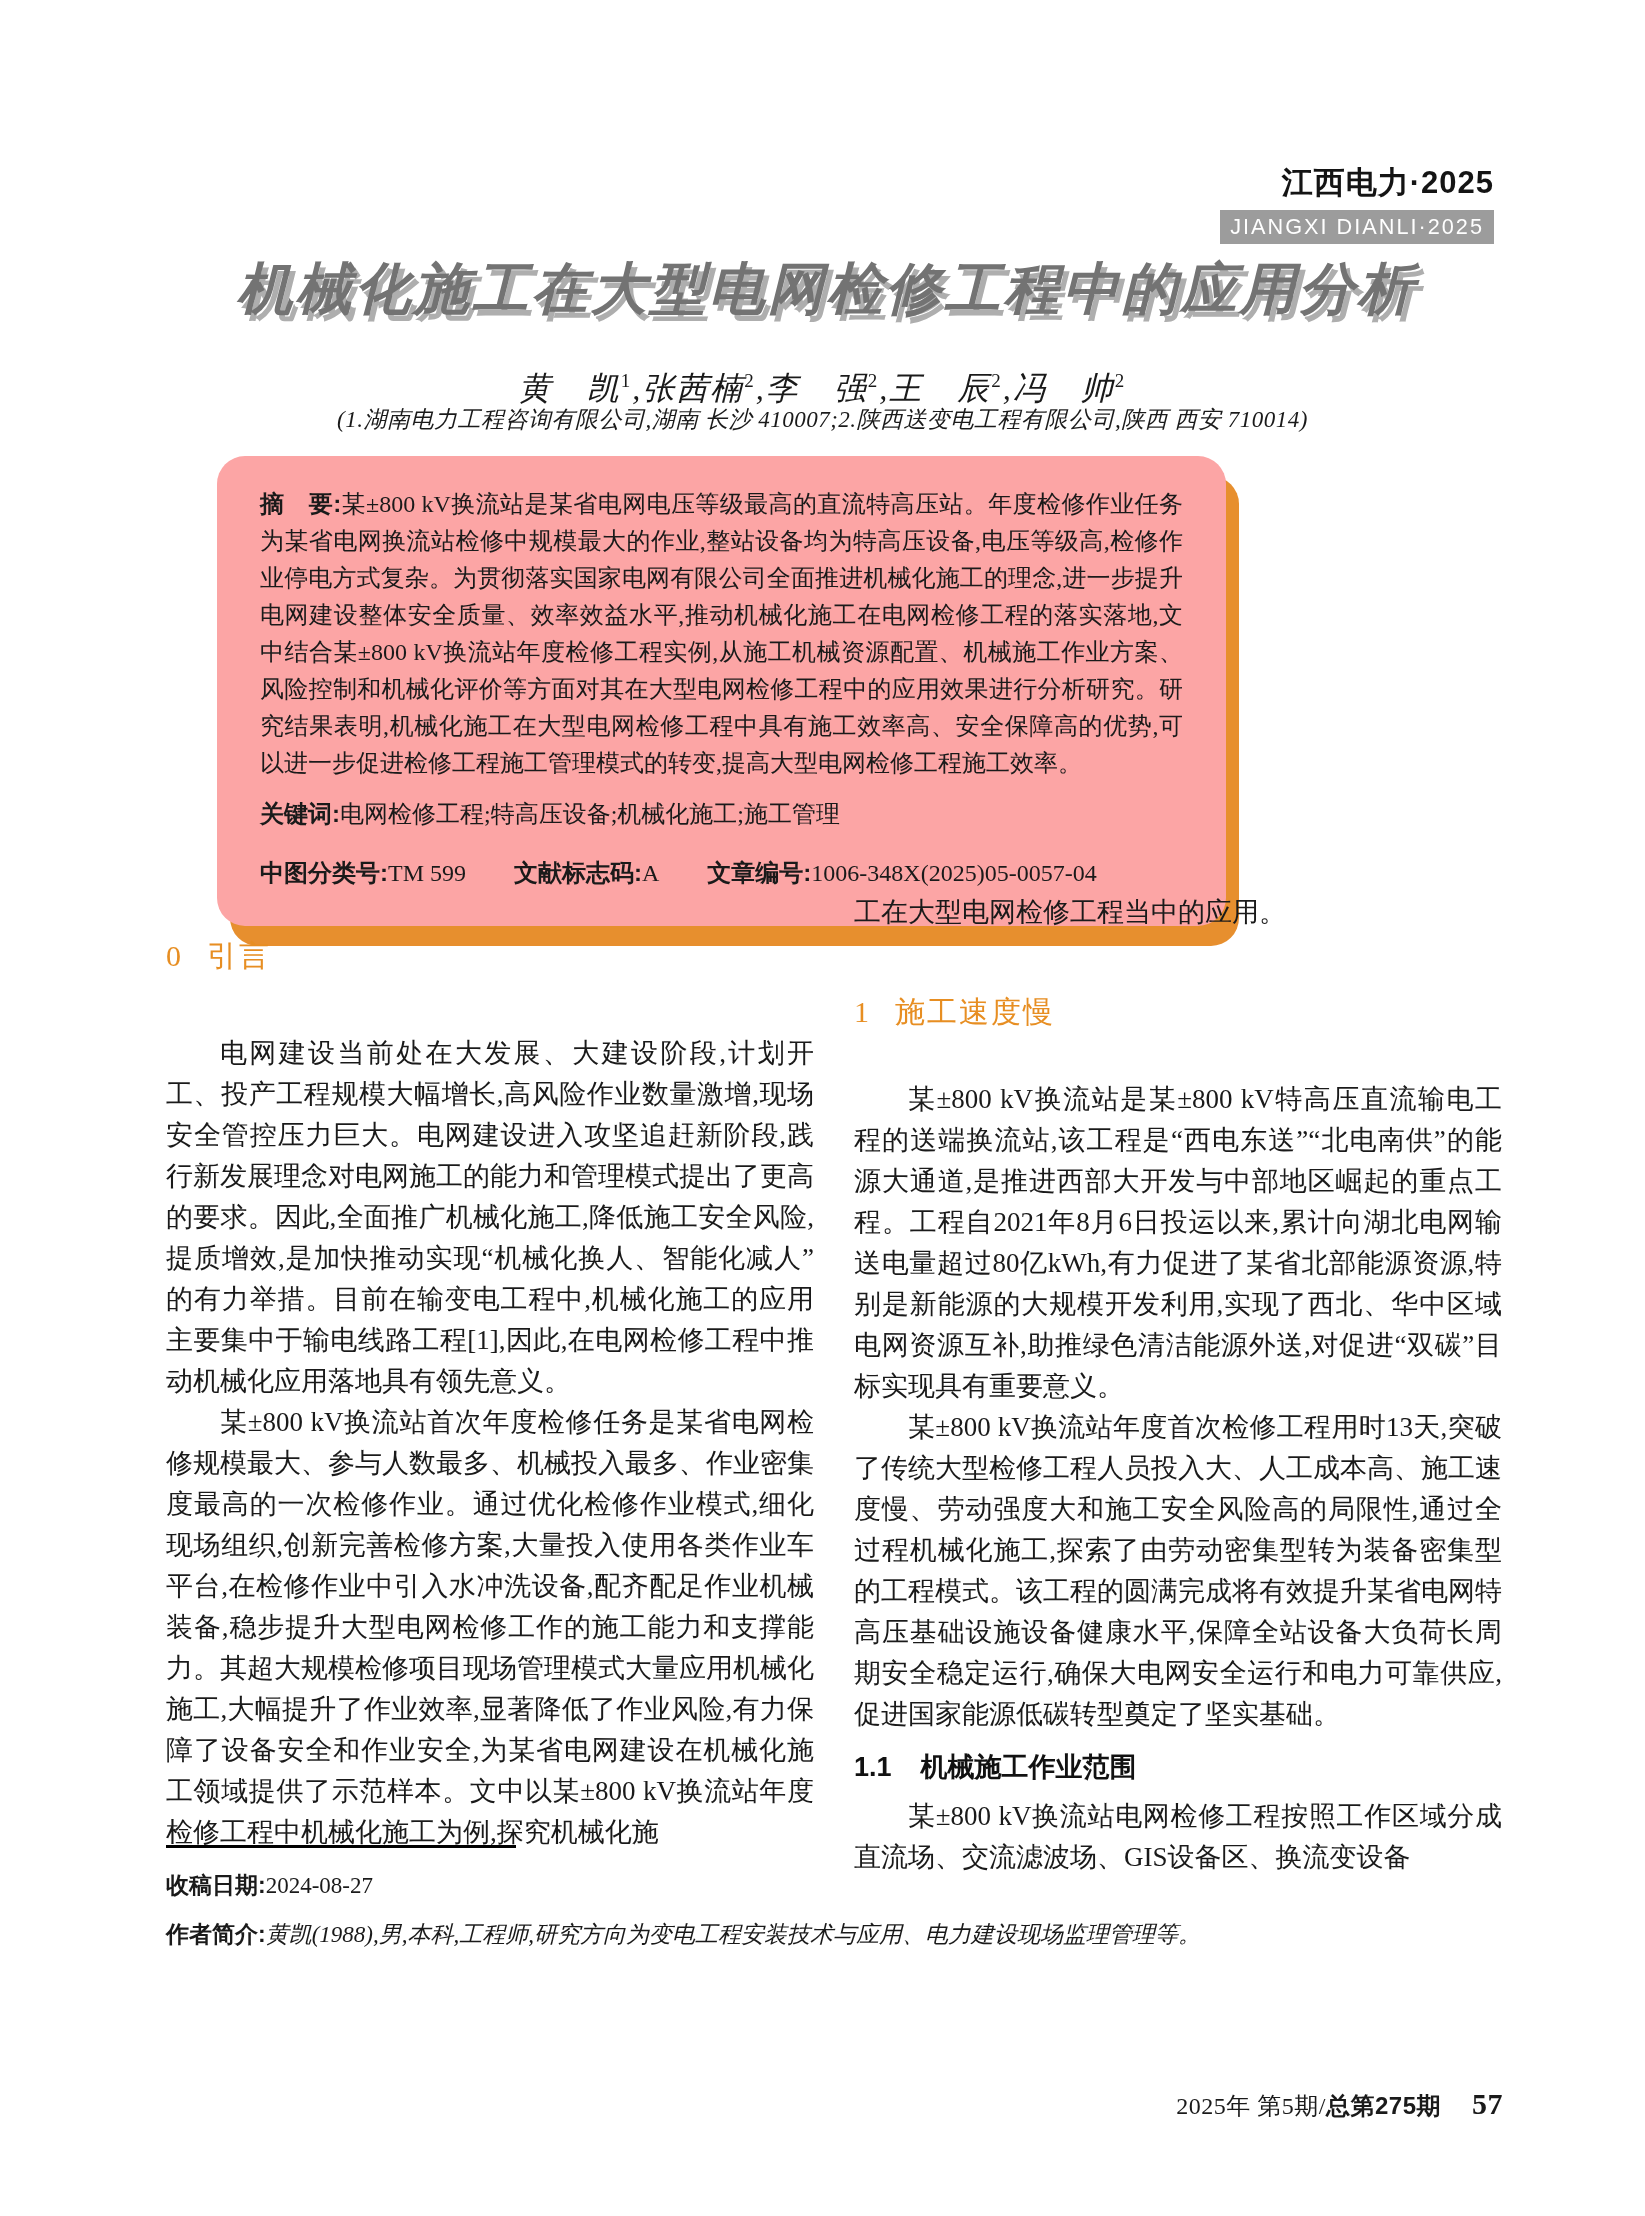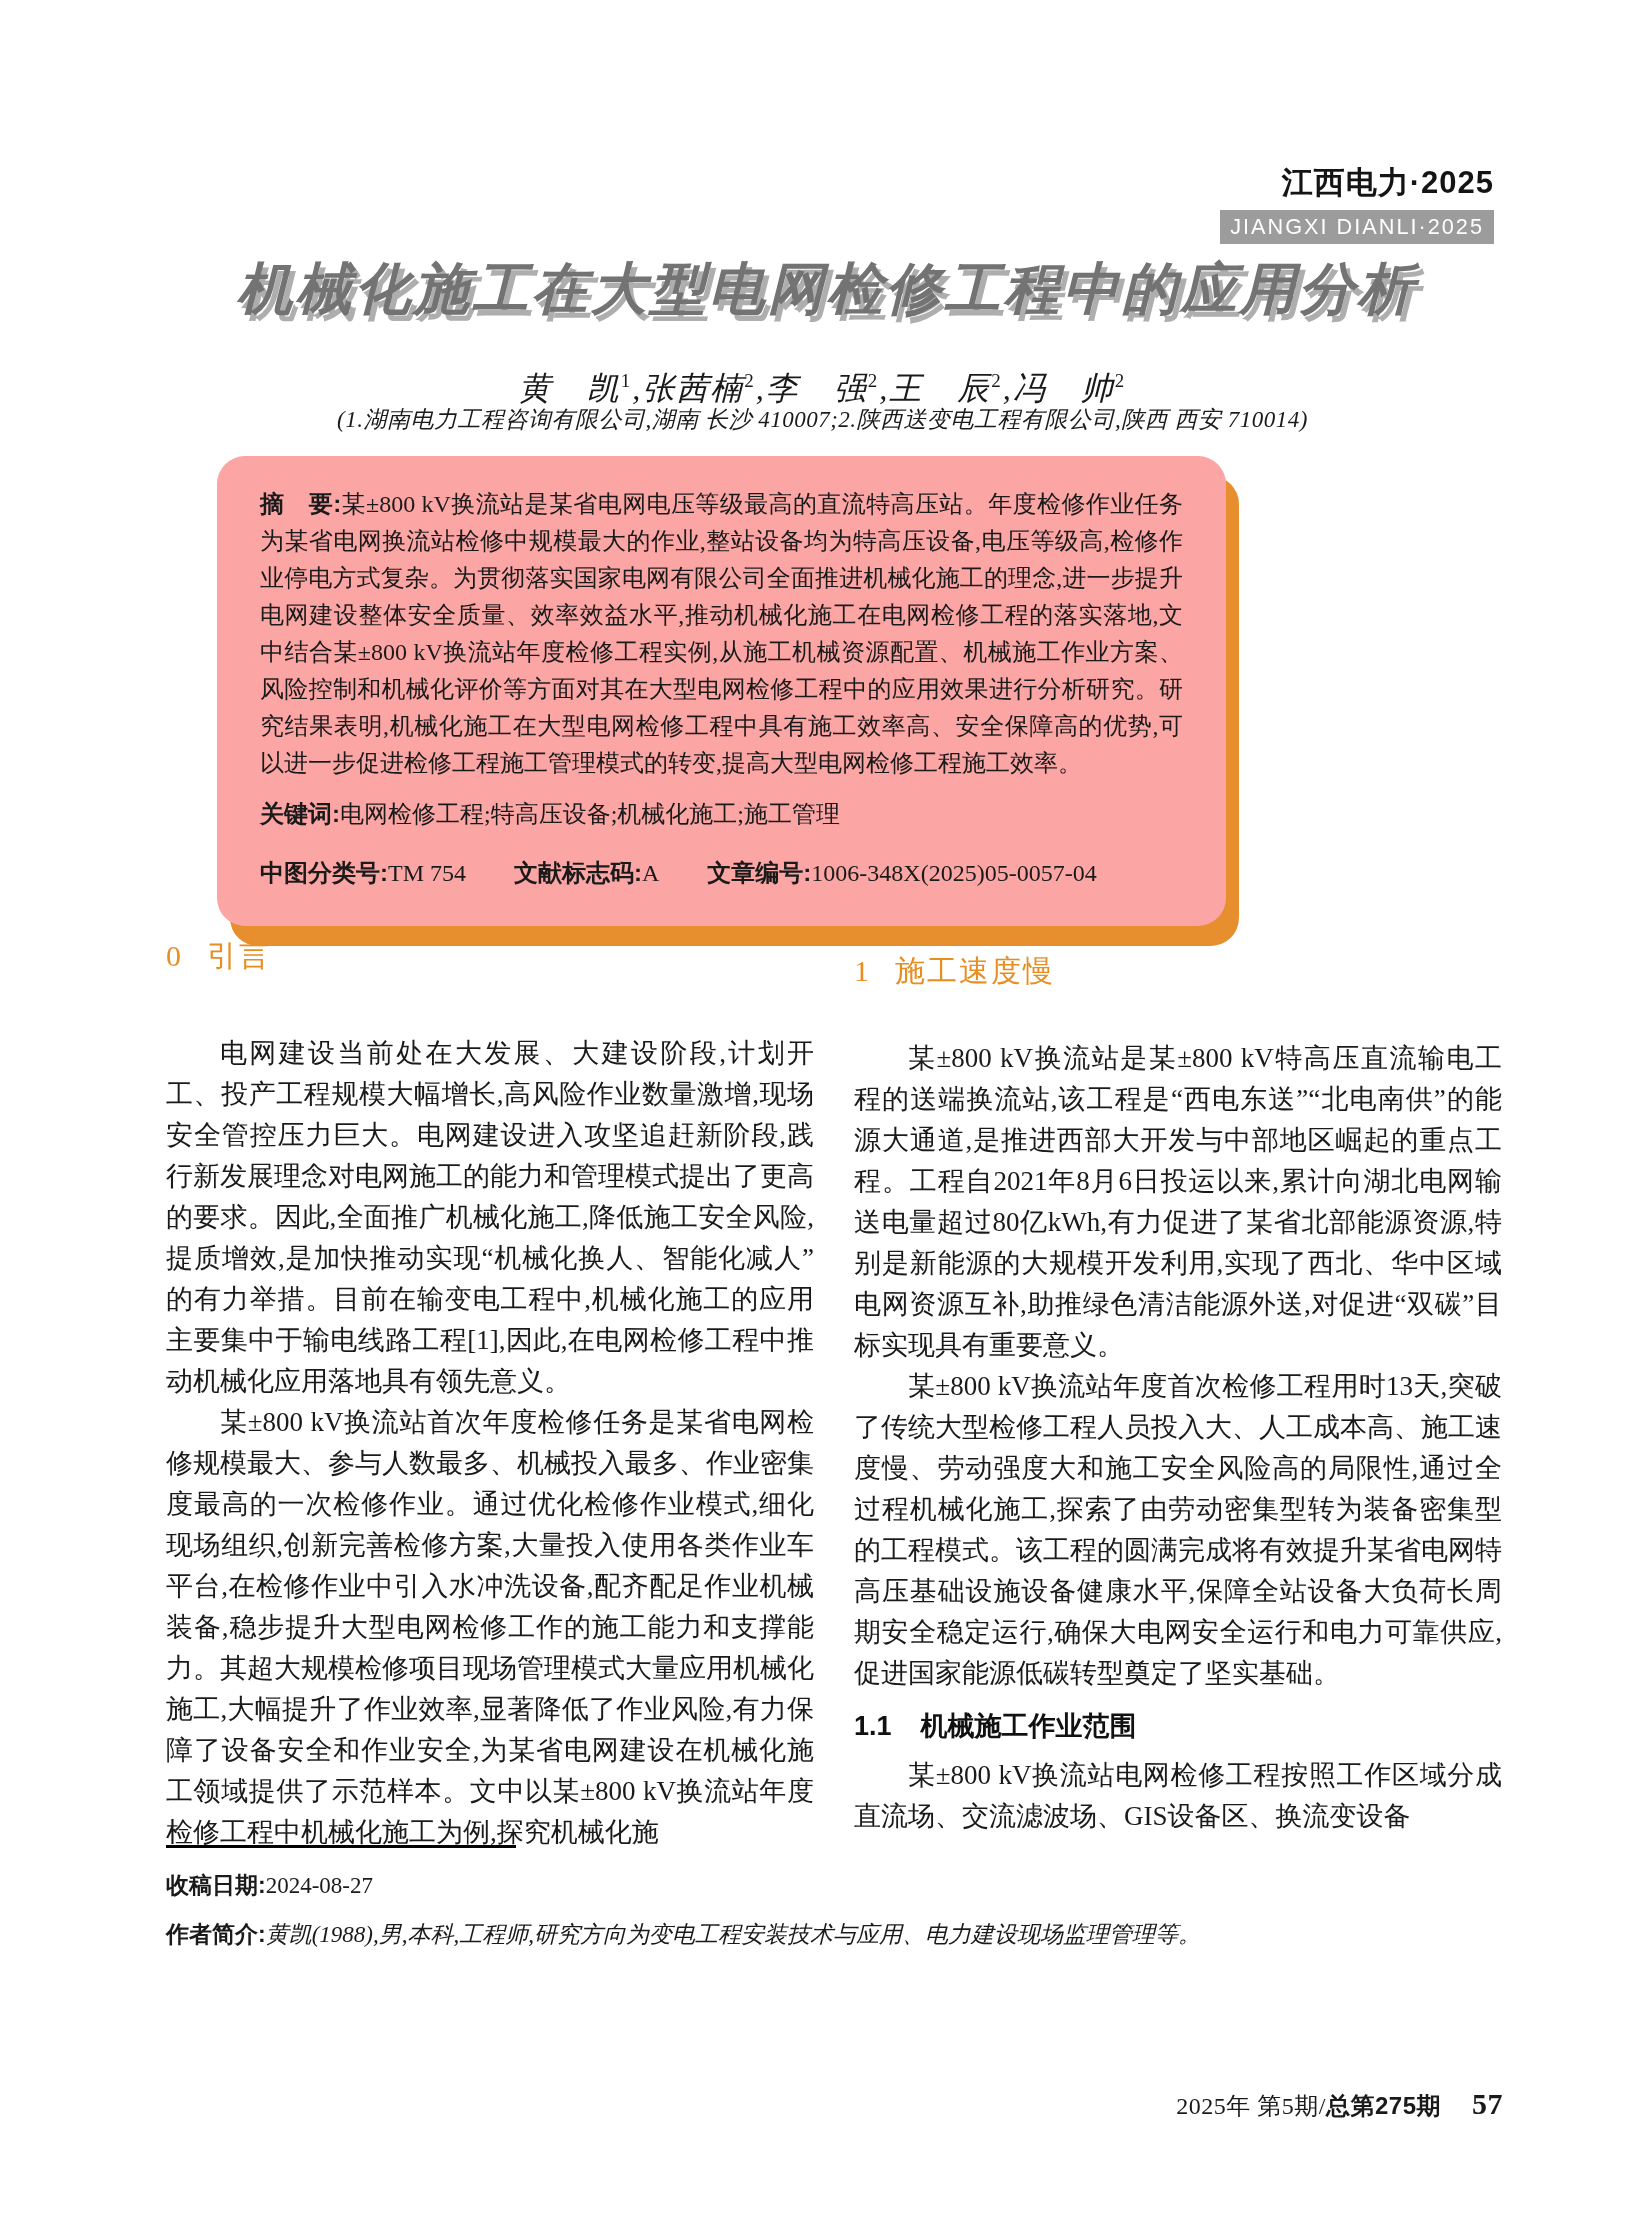--- a/index.html
+++ b/index.html
@@ -116,33 +116,34 @@
 
   <div class="authors">
     <span><span></span><span>黄　凯</span><sup>1</sup></span><span><span>,</span><span>张茜楠</span><sup>2</sup></span><span><span>,</span><span>李　强</span><sup>2</sup></span><span><span>,</span><span>王　辰</span><sup>2</sup></span><span><span>,</span><span>冯　帅</span><sup>2</sup></span>
   </div>
 
   <div class="affiliation">(1.湖南电力工程咨询有限公司,湖南 长沙 410007;2.陕西送变电工程有限公司,陕西 西安 710014)</div>
 
   <section class="abstract-box">
     <p class="abs-text"><span class="lbl">摘　要:</span><span>某±800 kV换流站是某省电网电压等级最高的直流特高压站。年度检修作业任务为某省电网换流站检修中规模最大的作业,整站设备均为特高压设备,电压等级高,检修作业停电方式复杂。为贯彻落实国家电网有限公司全面推进机械化施工的理念,进一步提升电网建设整体安全质量、效率效益水平,推动机械化施工在电网检修工程的落实落地,文中结合某±800 kV换流站年度检修工程实例,从施工机械资源配置、机械施工作业方案、风险控制和机械化评价等方面对其在大型电网检修工程中的应用效果进行分析研究。研究结果表明,机械化施工在大型电网检修工程中具有施工效率高、安全保障高的优势,可以进一步促进检修工程施工管理模式的转变,提高大型电网检修工程施工效率。</span></p>
     <p class="abs-keywords"><span class="lbl">关键词:</span><span>电网检修工程;特高压设备;机械化施工;施工管理</span></p>
-    <p class="abs-meta"><span class="lbl">中图分类号:</span><span>TM 754</span><span class="lbl gap">文献标志码:</span><span>A</span><span class="lbl gap">文章编号:</span><span>1006-348X(2025)05-0057-04</span></p>
+    <p class="abs-meta"><span class="lbl">中图分类号:</span><span>TM 599</span><span class="lbl gap">文献标志码:</span><span>A</span><span class="lbl gap">文章编号:</span><span>1006-348X(2025)05-0057-04</span></p>
   </section>
 
   <main class="columns">
     <div class="col">
       <h2 class="sec sec-left">
           <span class="sec-num">0</span>
           <span class="sec-title">引言</span>
         </h2>
       <p class="body-p indent">电网建设当前处在大发展、大建设阶段,计划开工、投产工程规模大幅增长,高风险作业数量激增,现场安全管控压力巨大。电网建设进入攻坚追赶新阶段,践行新发展理念对电网施工的能力和管理模式提出了更高的要求。因此,全面推广机械化施工,降低施工安全风险,提质增效,是加快推动实现“机械化换人、智能化减人”的有力举措。目前在输变电工程中,机械化施工的应用主要集中于输电线路工程[1],因此,在电网检修工程中推动机械化应用落地具有领先意义。</p>
       <p class="body-p indent">某±800 kV换流站首次年度检修任务是某省电网检修规模最大、参与人数最多、机械投入最多、作业密集度最高的一次检修作业。通过优化检修作业模式,细化现场组织,创新完善检修方案,大量投入使用各类作业车平台,在检修作业中引入水冲洗设备,配齐配足作业机械装备,稳步提升大型电网检修工作的施工能力和支撑能力。其超大规模检修项目现场管理模式大量应用机械化施工,大幅提升了作业效率,显著降低了作业风险,有力保障了设备安全和作业安全,为某省电网建设在机械化施工领域提供了示范样本。文中以某±800 kV换流站年度检修工程中机械化施工为例,探究机械化施</p>
     </div>
     <div class="col">
+      <p class="body-p">工在大型电网检修工程当中的应用。</p>
       <h2 class="sec sec-right">
           <span class="sec-num">1</span>
           <span class="sec-title">施工速度慢</span>
         </h2>
       <p class="body-p indent">某±800 kV换流站是某±800 kV特高压直流输电工程的送端换流站,该工程是“西电东送”“北电南供”的能源大通道,是推进西部大开发与中部地区崛起的重点工程。工程自2021年8月6日投运以来,累计向湖北电网输送电量超过80亿kWh,有力促进了某省北部能源资源,特别是新能源的大规模开发利用,实现了西北、华中区域电网资源互补,助推绿色清洁能源外送,对促进“双碳”目标实现具有重要意义。</p>
       <p class="body-p indent">某±800 kV换流站年度首次检修工程用时13天,突破了传统大型检修工程人员投入大、人工成本高、施工速度慢、劳动强度大和施工安全风险高的局限性,通过全过程机械化施工,探索了由劳动密集型转为装备密集型的工程模式。该工程的圆满完成将有效提升某省电网特高压基础设施设备健康水平,保障全站设备大负荷长周期安全稳定运行,确保大电网安全运行和电力可靠供应,促进国家能源低碳转型奠定了坚实基础。</p>
       <h3 class="subsec"><span class="subsec-num">1.1</span><span>机械施工作业范围</span></h3>
       <p class="body-p indent">某±800 kV换流站电网检修工程按照工作区域分成直流场、交流滤波场、GIS设备区、换流变设备</p>
     </div>
   </main>

